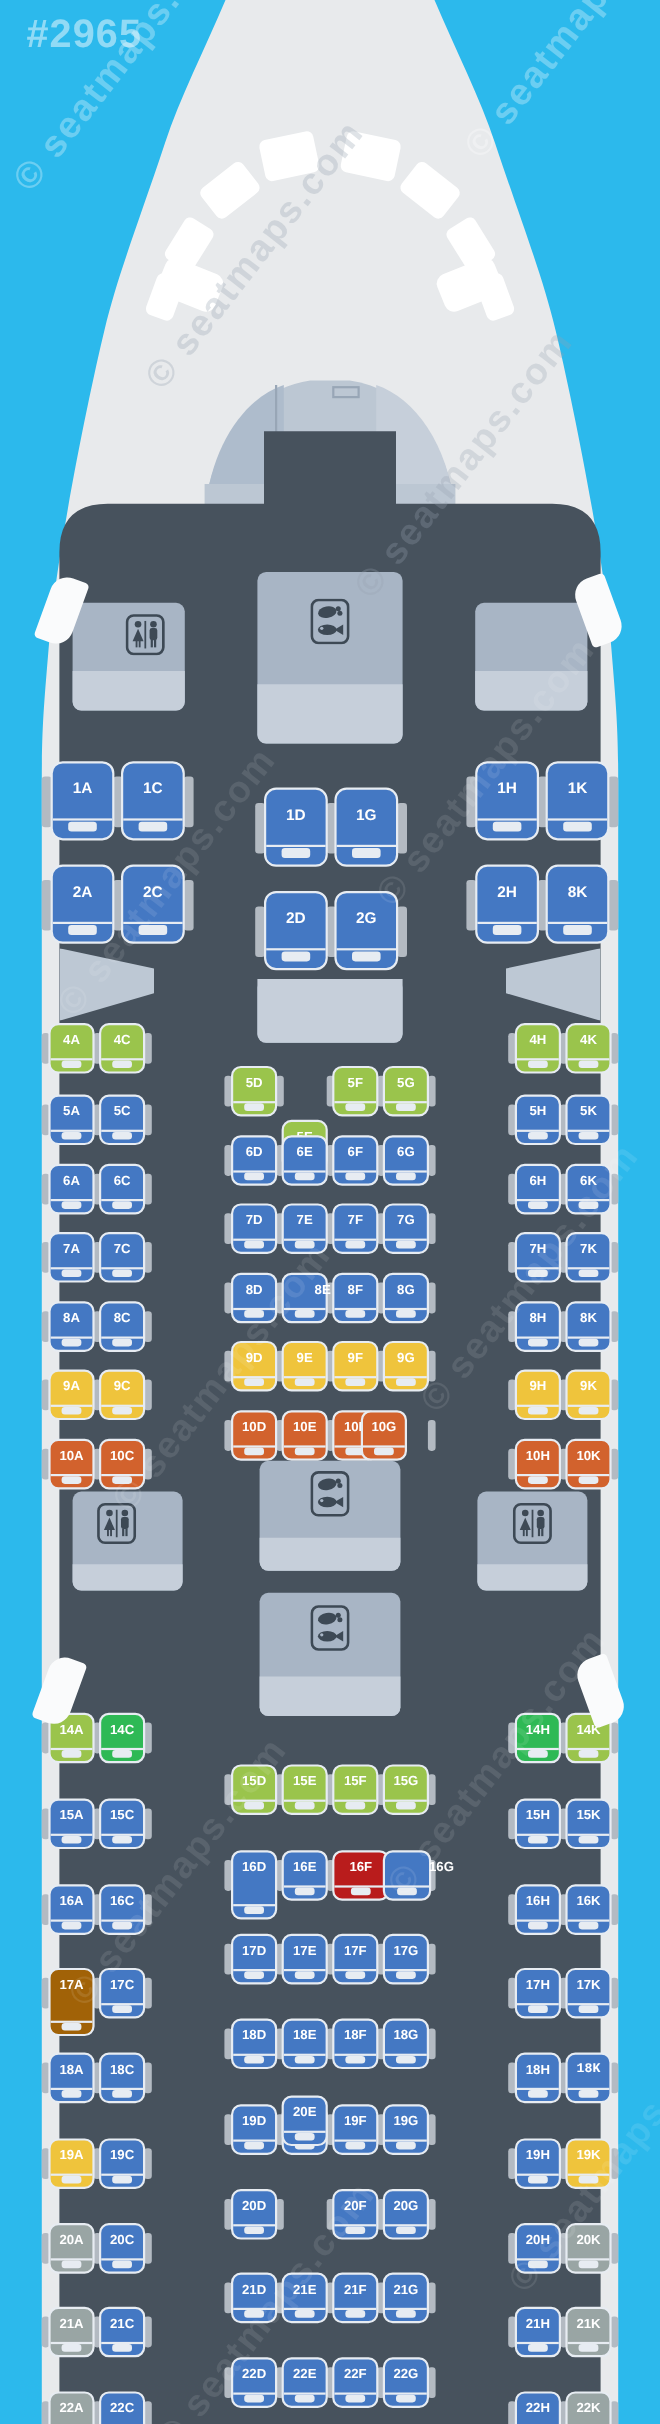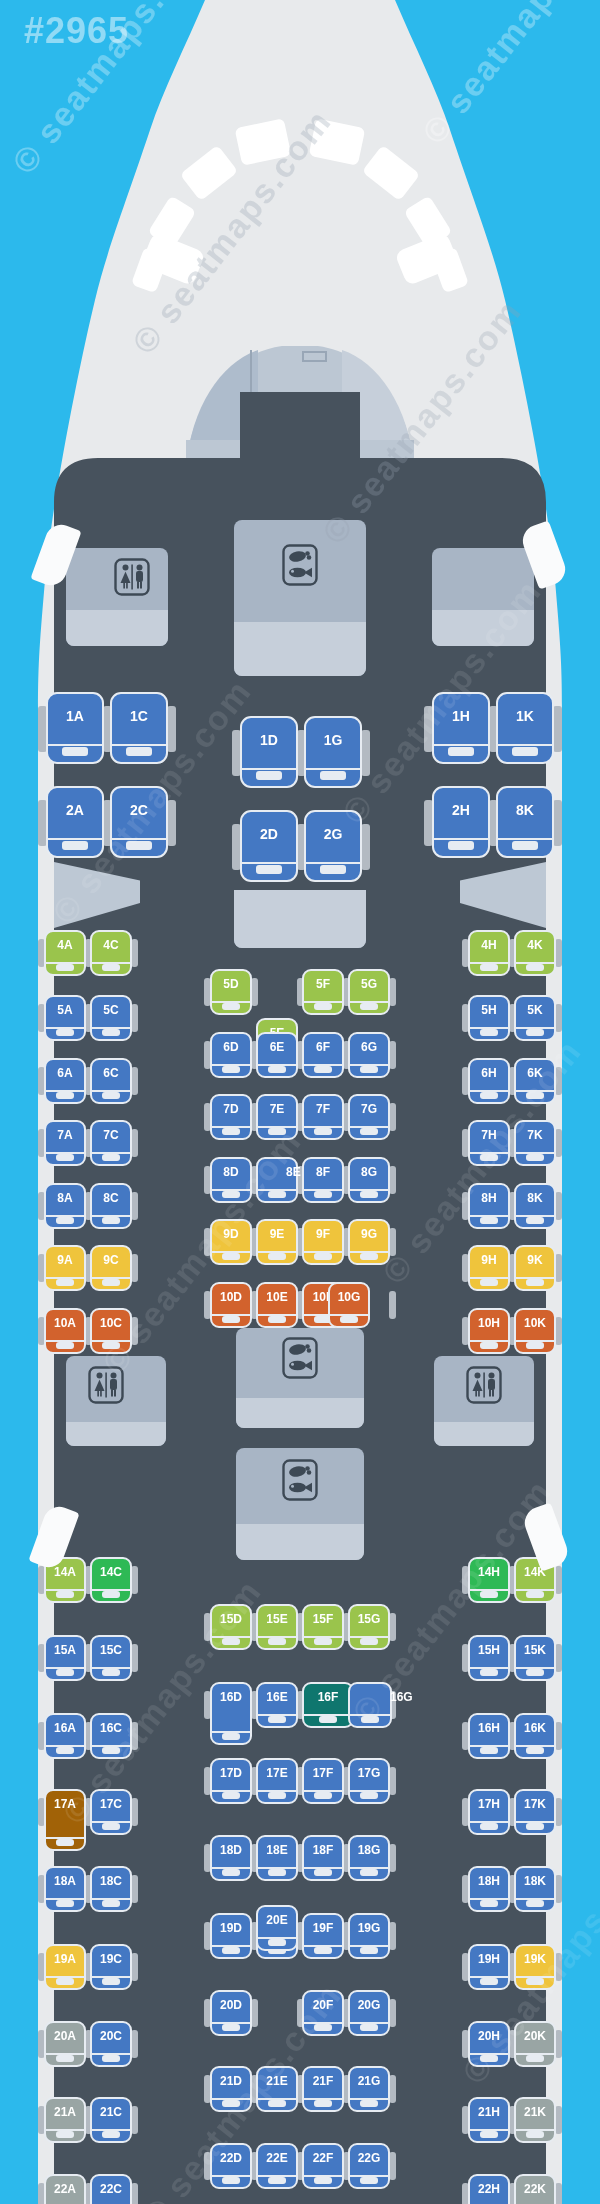--- a/index.html
+++ b/index.html
@@ -345,21 +345,21 @@
       <div class="arm" style="left: 297px; top: 1613px; width: 7px; height: 28px; background: rgb(179, 186, 194);"></div>
       <div class="arm" style="left: 343px; top: 1613px; width: 7px; height: 28px; background: rgb(179, 186, 194);"></div>
       <div class="arm" style="left: 389px; top: 1613px; width: 7px; height: 28px; background: rgb(179, 186, 194);"></div>
       <div class="arm" style="left: 462px; top: 1644px; width: 7px; height: 28px; background: rgb(179, 186, 194);"></div>
       <div class="arm" style="left: 509px; top: 1644px; width: 7px; height: 28px; background: rgb(179, 186, 194);"></div>
       <div class="arm" style="left: 555px; top: 1644px; width: 7px; height: 28px; background: rgb(179, 186, 194);"></div>
       <div class="seat eco" style="left: 44px; top: 1713px; width: 42px; height: 46px; background: rgb(68, 120, 195);"><span>16A</span><i class="line"></i><i class="notch"></i></div>
       <div class="seat eco" style="left: 90px; top: 1713px; width: 42px; height: 46px; background: rgb(68, 120, 195);"><span>16C</span><i class="line"></i><i class="notch"></i></div>
       <div class="seat eco" style="left: 210px; top: 1682px; width: 42px; height: 63px; background: rgb(68, 120, 195);"><span>16D</span><i class="line"></i><i class="notch"></i></div>
       <div class="seat eco" style="left: 256px; top: 1682px; width: 42px; height: 46px; background: rgb(68, 120, 195);"><span>16E</span><i class="line"></i><i class="notch"></i></div>
-      <div class="seat eco" style="left: 302px; top: 1682px; width: 52px; height: 46px; background: #0f766e;"><span>16F</span><i class="line"></i><i class="notch"></i></div>
+      <div class="seat eco" style="left: 302px; top: 1682px; width: 52px; height: 46px; background: #b91c1c;"><span>16F</span><i class="line"></i><i class="notch"></i></div>
       <div class="seat eco" style="left: 348px; top: 1682px; width: 42px; height: 46px; background: rgb(68, 120, 195); padding-left: 40px;"><span>16G</span><i class="line"></i><i class="notch"></i></div>
       <div class="seat eco" style="left: 468px; top: 1713px; width: 42px; height: 46px; background: rgb(68, 120, 195);"><span>16H</span><i class="line"></i><i class="notch"></i></div>
       <div class="seat eco" style="left: 514px; top: 1713px; width: 42px; height: 46px; background: rgb(68, 120, 195);"><span>16K</span><i class="line"></i><i class="notch"></i></div>
       <div class="arm" style="left: 38px; top: 1722px; width: 7px; height: 28px; background: rgb(179, 186, 194);"></div>
       <div class="arm" style="left: 85px; top: 1722px; width: 7px; height: 28px; background: rgb(179, 186, 194);"></div>
       <div class="arm" style="left: 131px; top: 1722px; width: 7px; height: 28px; background: rgb(179, 186, 194);"></div>
       <div class="arm" style="left: 204px; top: 1691px; width: 7px; height: 28px; background: rgb(179, 186, 194);"></div>
       <div class="arm" style="left: 251px; top: 1691px; width: 7px; height: 28px; background: rgb(179, 186, 194);"></div>
       <div class="arm" style="left: 297px; top: 1691px; width: 7px; height: 28px; background: rgb(179, 186, 194);"></div>
       <div class="arm" style="left: 343px; top: 1691px; width: 7px; height: 28px; background: rgb(179, 186, 194);"></div>
@@ -386,21 +386,21 @@
       <div class="arm" style="left: 462px; top: 1798px; width: 7px; height: 28px; background: rgb(179, 186, 194);"></div>
       <div class="arm" style="left: 509px; top: 1798px; width: 7px; height: 28px; background: rgb(179, 186, 194);"></div>
       <div class="arm" style="left: 555px; top: 1798px; width: 7px; height: 28px; background: rgb(179, 186, 194);"></div>
       <div class="seat eco" style="left: 44px; top: 1866px; width: 42px; height: 46px; background: rgb(68, 120, 195);"><span>18A</span><i class="line"></i><i class="notch"></i></div>
       <div class="seat eco" style="left: 90px; top: 1866px; width: 42px; height: 46px; background: rgb(68, 120, 195);"><span>18C</span><i class="line"></i><i class="notch"></i></div>
       <div class="seat eco" style="left: 210px; top: 1835px; width: 42px; height: 46px; background: rgb(68, 120, 195);"><span>18D</span><i class="line"></i><i class="notch"></i></div>
       <div class="seat eco" style="left: 256px; top: 1835px; width: 42px; height: 46px; background: rgb(68, 120, 195);"><span>18E</span><i class="line"></i><i class="notch"></i></div>
       <div class="seat eco" style="left: 302px; top: 1835px; width: 42px; height: 46px; background: rgb(68, 120, 195);"><span>18F</span><i class="line"></i><i class="notch"></i></div>
       <div class="seat eco" style="left: 348px; top: 1835px; width: 42px; height: 46px; background: rgb(68, 120, 195);"><span>18G</span><i class="line"></i><i class="notch"></i></div>
       <div class="seat eco" style="left: 468px; top: 1866px; width: 42px; height: 46px; background: rgb(68, 120, 195);"><span>18H</span><i class="line"></i><i class="notch"></i></div>
-      <div class="seat eco" style="left: 514px; top: 1866px; width: 42px; height: 46px; background: rgb(68, 120, 195);"><span>18K</span><i class="line"></i><i class="notch"></i></div>
+      <div class="seat eco" style="left: 514px; top: 1866px; width: 42px; height: 46px; background: rgb(68, 120, 195); font-family: Liberation Mono, monospace;"><span>18K</span><i class="line"></i><i class="notch"></i></div>
       <div class="arm" style="left: 38px; top: 1875px; width: 7px; height: 28px; background: rgb(179, 186, 194);"></div>
       <div class="arm" style="left: 85px; top: 1875px; width: 7px; height: 28px; background: rgb(179, 186, 194);"></div>
       <div class="arm" style="left: 131px; top: 1875px; width: 7px; height: 28px; background: rgb(179, 186, 194);"></div>
       <div class="arm" style="left: 204px; top: 1844px; width: 7px; height: 28px; background: rgb(179, 186, 194);"></div>
       <div class="arm" style="left: 251px; top: 1844px; width: 7px; height: 28px; background: rgb(179, 186, 194);"></div>
       <div class="arm" style="left: 297px; top: 1844px; width: 7px; height: 28px; background: rgb(179, 186, 194);"></div>
       <div class="arm" style="left: 343px; top: 1844px; width: 7px; height: 28px; background: rgb(179, 186, 194);"></div>
       <div class="arm" style="left: 389px; top: 1844px; width: 7px; height: 28px; background: rgb(179, 186, 194);"></div>
       <div class="arm" style="left: 462px; top: 1875px; width: 7px; height: 28px; background: rgb(179, 186, 194);"></div>
       <div class="arm" style="left: 509px; top: 1875px; width: 7px; height: 28px; background: rgb(179, 186, 194);"></div>

